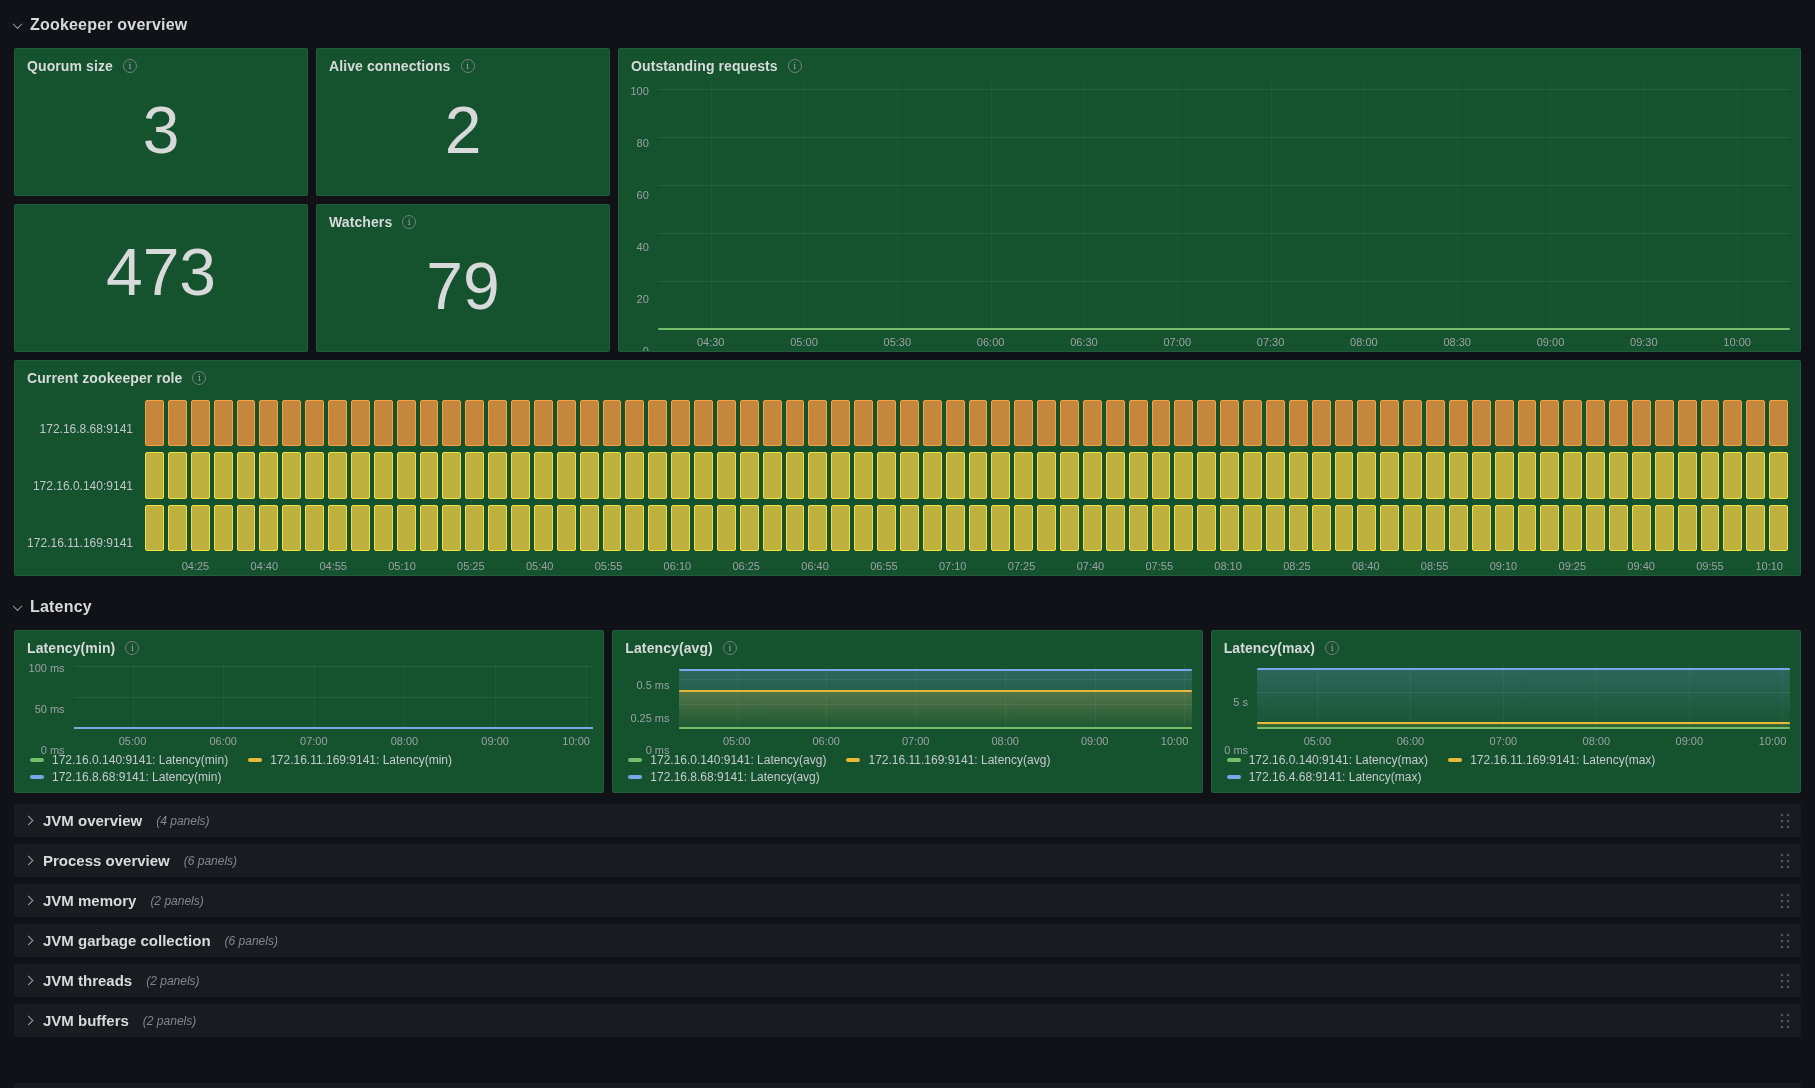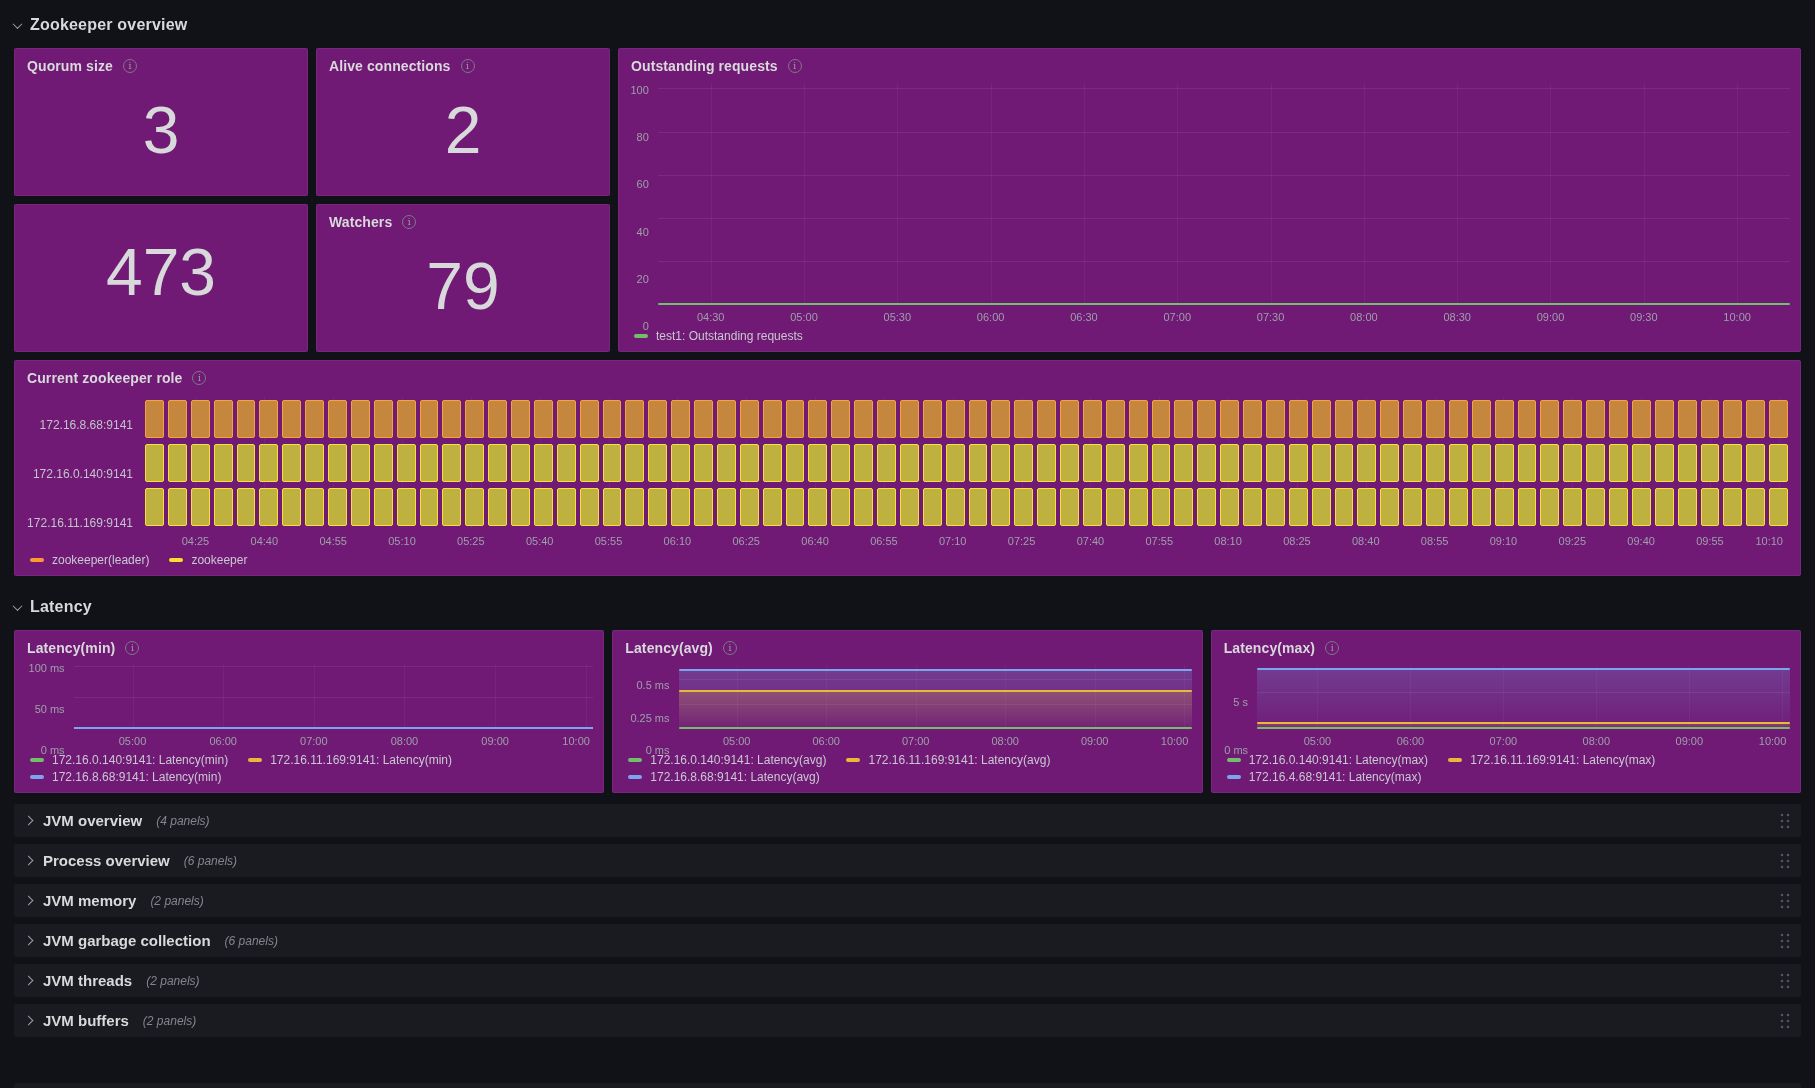--- a/index.html
+++ b/index.html
@@ -7,21 +7,21 @@
   .dash { position:absolute; inset:0; padding:8px 14px; }
 
   
   .section-header { display:flex; align-items:center; gap:9px; height:30px; margin:2px 0 8px 0; cursor:pointer; }
   .section-title { font-size:16px; font-weight:700; color:#D8D9DA; letter-spacing:.2px; }
   .chev { display:inline-block; width:7px; height:7px; border-right:1.7px solid #9DA0A8; border-bottom:1.7px solid #9DA0A8; }
   .chev.down  { transform:rotate(45deg) translate(-1px,-1px); }
   .chev.right { transform:rotate(-45deg); }
 
   
-  .panel { background:#701a75; border:1px solid rgba(204,204,220,0.08); border-radius:2px; display:flex; flex-direction:column; overflow:hidden; }
+  .panel { background:#14532d; border:1px solid rgba(204,204,220,0.08); border-radius:2px; display:flex; flex-direction:column; overflow:hidden; }
   .panel-header { display:flex; align-items:center; gap:10px; padding:8px 12px 2px 12px; flex:0 0 28px; }
   .panel-title { font-size:14px; font-weight:700; color:#D8D9DA; letter-spacing:.1px; }
   .info-icon { width:14px; height:14px; border:1.4px solid #787C84; border-radius:50%; display:inline-flex; align-items:center; justify-content:center; color:#9DA0A8; flex:0 0 auto; }
   .info-icon::after { content:"i"; font-size:9px; line-height:1; font-family:"DejaVu Serif",serif; }
 
   
   .top-grid { display:grid; grid-template-columns:294px 294px 1fr; grid-template-rows:148px 148px; gap:8px; }
   .stat-panel .stat-value { flex:1; display:flex; align-items:center; justify-content:center; font-size:66px; font-weight:500; color:#D8D9DA; padding-bottom:12px; }
   .span-rows { grid-column:3; grid-row:1 / span 2; }
 
@@ -142,28 +142,20 @@
               <span class="tick xlab" style="left: 45.8791%;">07:00</span>
               <span class="tick xlab" style="left: 54.1209%;">07:30</span>
               <span class="tick xlab" style="left: 62.3626%;">08:00</span>
               <span class="tick xlab" style="left: 70.6044%;">08:30</span>
               <span class="tick xlab" style="left: 78.8462%;">09:00</span>
               <span class="tick xlab" style="left: 87.0879%;">09:30</span>
               <span class="tick xlab" style="left: 95.3297%;">10:00</span>
             </div>
         </div>
       </div>
-      <div class="legend">
-          <div class="legend-row">
-            <span class="legend-item">
-              <span class="legend-swatch" style="background: rgb(115, 191, 105);"></span>
-              <span class="legend-label">test1: Outstanding requests</span>
-            </span>
-          </div>
-        </div>
     </section>
 
     <section class="panel stat-panel">
       <div class="stat-value">473</div>
     </section>
 
     <section class="panel stat-panel">
       <header class="panel-header">
         <h2 class="panel-title">Watchers</h2>
         <span class="info-icon"></span>
@@ -454,32 +446,20 @@
             <span class="tick xlab" style="left: 74.3017%;">08:40</span>
             <span class="tick xlab" style="left: 78.4916%;">08:55</span>
             <span class="tick xlab" style="left: 82.6816%;">09:10</span>
             <span class="tick xlab" style="left: 86.8715%;">09:25</span>
             <span class="tick xlab" style="left: 91.0615%;">09:40</span>
             <span class="tick xlab" style="left: 95.2514%;">09:55</span>
             <span class="tick xlab" style="left: 99.4413%; transform: translateX(-85%);">10:10</span>
           </div>
       </div>
     </div>
-    <div class="legend">
-        <div class="legend-row">
-          <span class="legend-item">
-            <span class="legend-swatch" style="background: rgb(255, 152, 48);"></span>
-            <span class="legend-label">zookeeper(leader)</span>
-          </span>
-          <span class="legend-item">
-            <span class="legend-swatch" style="background: rgb(250, 222, 42);"></span>
-            <span class="legend-label">zookeeper</span>
-          </span>
-        </div>
-      </div>
   </section>
 
   <div class="section-header" style="margin-top:16px;">
     <span class="chev down"></span>
     <span class="section-title">Latency</span>
   </div>
 
   <div class="latency-grid">
 
     <section class="panel chart-panel">

